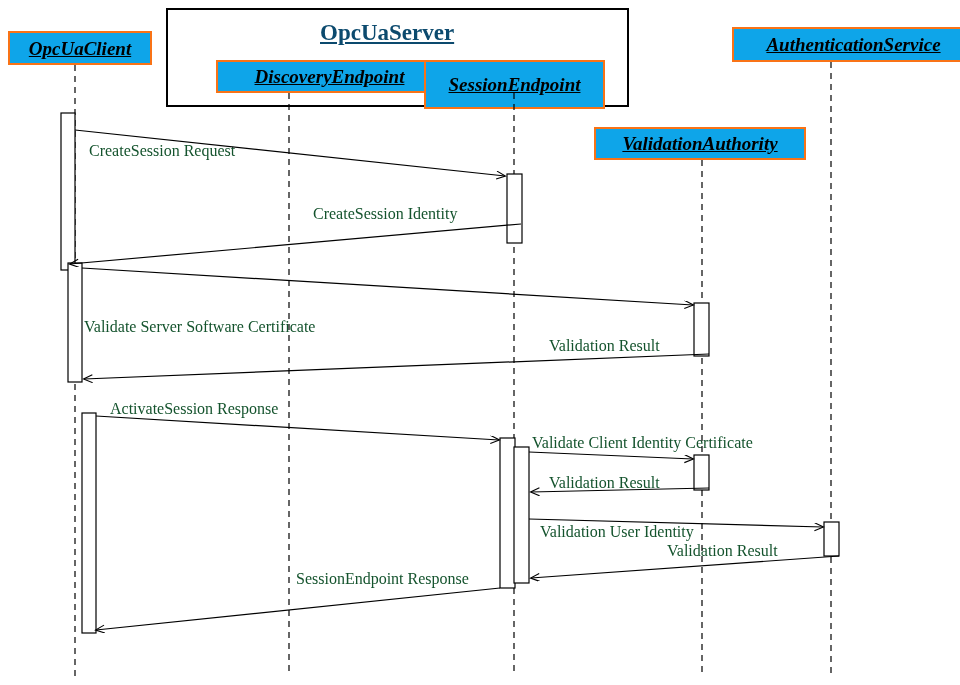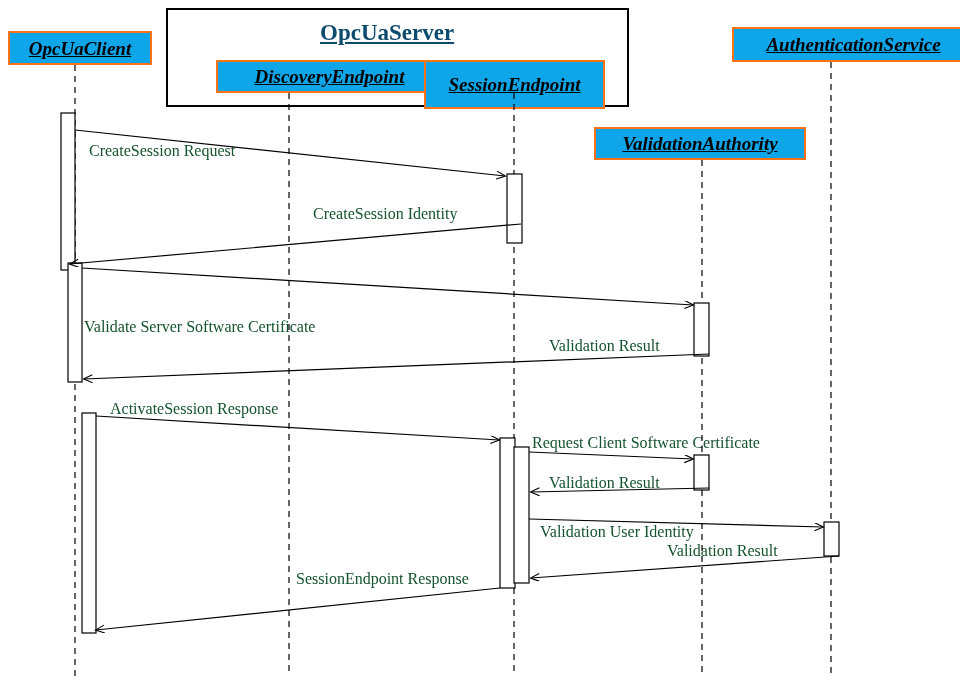--- a/index.html
+++ b/index.html
@@ -89,21 +89,21 @@
 
   <div class="lifeline-box" style="left:732px; top:27px; width:243px; height:35px;">
     <span class="lbl">AuthenticationService</span>
   </div>
 
   <div class="msg-label" style="left:89px; top:143px;">CreateSession Request</div>
   <div class="msg-label" style="left:313px; top:206px;">CreateSession Identity</div>
   <div class="msg-label" style="left:84px; top:279px;margin-top:40px;">Validate Server Software Certificate</div>
   <div class="msg-label" style="left:549px; top:338px;">Validation Result</div>
   <div class="msg-label" style="left:110px; top:401px;">ActivateSession Response</div>
-  <div class="msg-label" style="left:532px; top:435px;">Request Client Software Certificate</div>
+  <div class="msg-label" style="left:532px; top:435px;">Validate Client Identity Certificate</div>
   <div class="msg-label" style="left:549px; top:475px;">Validation Result</div>
   <div class="msg-label" style="left:540px; top:524px;text-align:center;">Validation User Identity</div>
   <div class="msg-label" style="left:667px; top:543px;">Validation Result</div>
   <div class="msg-label" style="left:296px; top:571px;">SessionEndpoint Response</div>
 
   <svg class="overlay" viewBox="0 0 960 685">
     <defs>
       <marker id="arrowhead" markerWidth="12" markerHeight="12" refX="9.5" refY="4" orient="auto" markerUnits="userSpaceOnUse">
         <path d="M1,0 L10,4 L1,8" fill="none" stroke="#000000" stroke-width="1.1"></path>
       </marker>

